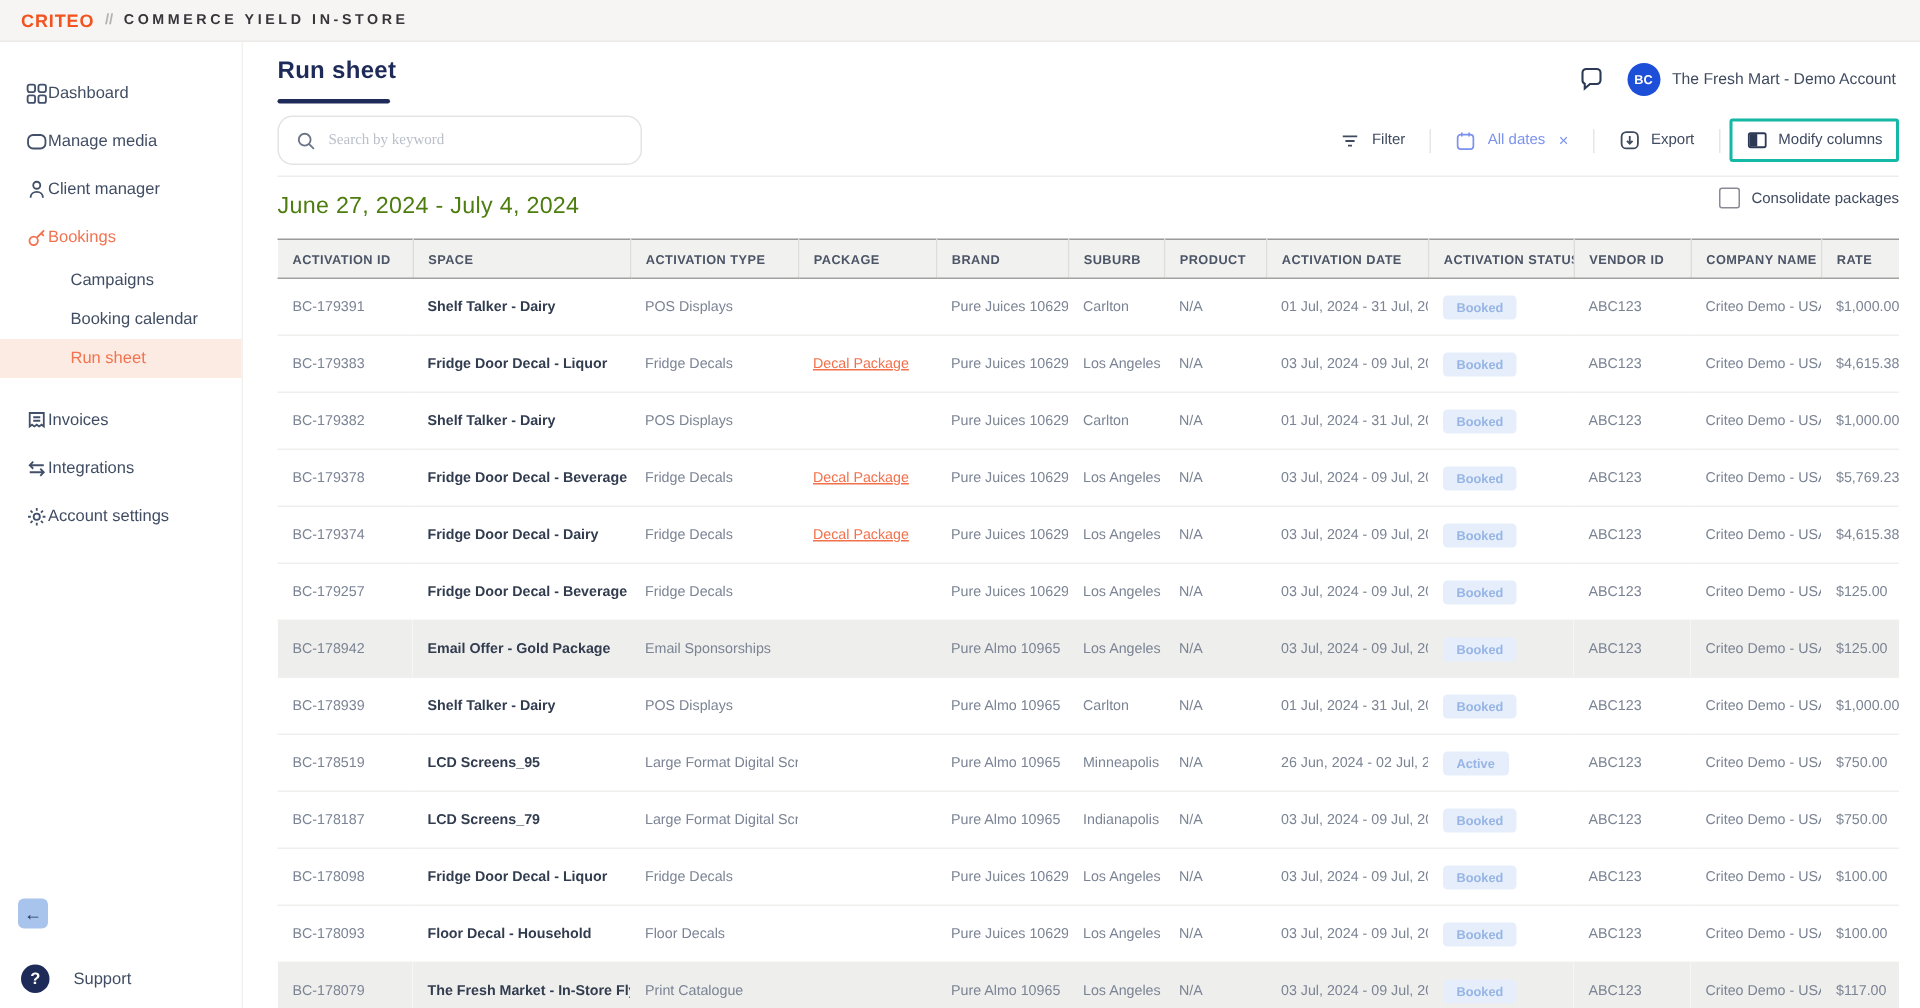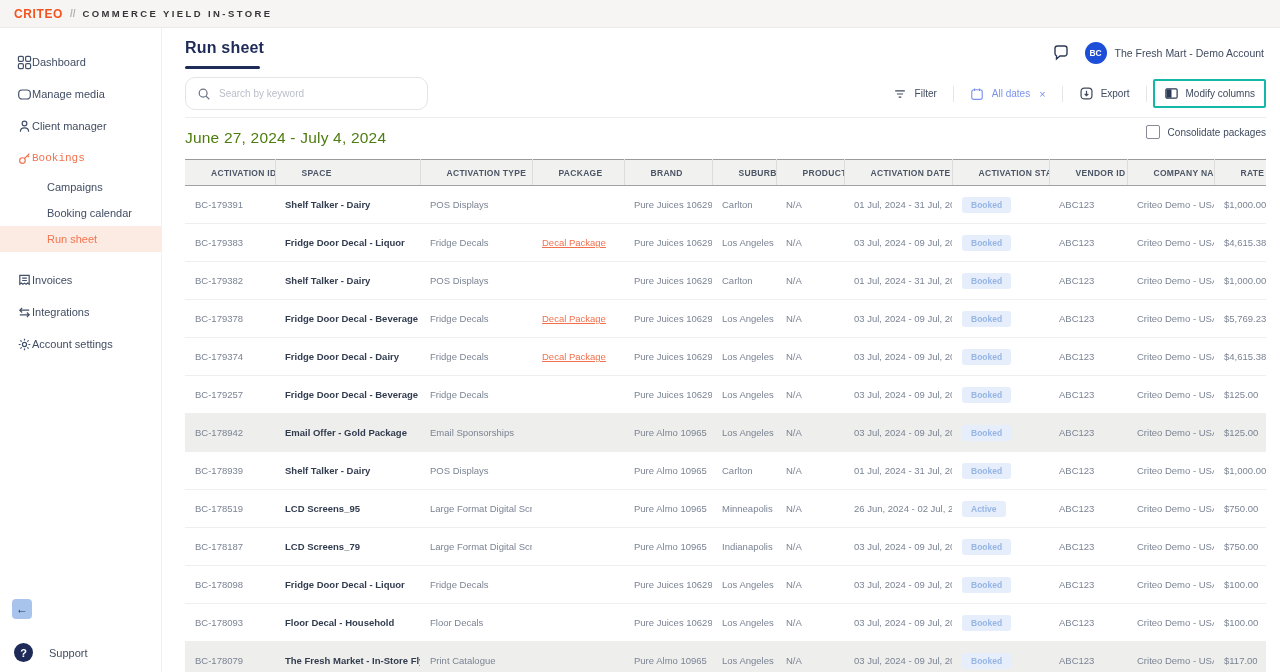--- a/index.html
+++ b/index.html
@@ -12,21 +12,21 @@
   .logo { font-size:12px; font-weight:800; color:#f2531f; letter-spacing:.6px; }
   .logo-divider { color:#b3b3b0; font-size:10px; font-weight:700; }
   .product-name { font-size:9.5px; font-weight:700; color:#35353a; letter-spacing:2.4px; }
 
   
   .sidebar { position:absolute; top:28px; left:0; bottom:0; width:162px; background:#fff; border-right:1px solid #f1f1ef; z-index:5; }
   .nav { padding-top:18px; }
   .nav-item { display:flex; align-items:center; height:32px; padding-left:16px; cursor:pointer; }
   .nav-item .icon { width:16px; height:16px; color:#43506a; display:flex; align-items:center; justify-content:center; flex:0 0 16px; }
   .nav-item .lbl { font-size:11px; color:#414d63; }
-  .nav-item.active .lbl, .nav-item.active .icon { color:#f27350;font-family:Liberation Mono, monospace; }
+  .nav-item.active .lbl, .nav-item.active .icon { color:#f27350; }
   .sub-item { display:flex; align-items:center; height:26px; padding-left:47px; font-size:11px; color:#414d63; cursor:pointer; }
   .sub-item.active { background:#fcebe2; color:#f27350; }
   .nav-gap { height:12px; }
   .sidebar-bottom { position:absolute; left:0; right:0; bottom:10px; }
   .back-btn { margin:0 0 24px 12px; width:20px; height:20px; background:#a9c4ec; border-radius:4px;
               display:flex; align-items:center; justify-content:center; font-size:12px; color:#1e2b58; cursor:pointer; }
   .support-row { display:flex; align-items:center; gap:16px; padding-left:14px; cursor:pointer; }
   .support-badge { width:19px; height:19px; border-radius:50%; background:#1e2b58; color:#fff; font-size:11px; font-weight:700;
                    display:flex; align-items:center; justify-content:center; }
   .support-lbl { font-size:11px; color:#414d63; }
@@ -40,41 +40,41 @@
   .header-right { display:flex; align-items:center; gap:14px; margin-top:3px; margin-right:2px; }
   .chat-icon { width:20px; height:20px; color:#2d3a56; cursor:pointer; }
   .avatar { width:22px; height:22px; border-radius:50%; background:#1d4ed8; color:#fff; font-size:8.5px; font-weight:700;
             display:flex; align-items:center; justify-content:center; }
   .account-name { font-size:10.5px; color:#3f4a5f; }
   .account-chip { display:flex; align-items:center; gap:8px; cursor:pointer; }
 
   .toolbar-row { display:flex; justify-content:space-between; align-items:center; margin-top:8px; }
   .search-box { width:243px; height:33px; border:1px solid #e4e4e2; border-radius:10px; display:flex; align-items:center; padding:0 10px; gap:8px; background:#fff; }
   .search-box .icon { color:#6b7486; }
-  .search-box input { border:none; outline:none; font-size:10px; color:#3f4a5f; width:180px; font-family:Liberation Sans, sans-serif; background:transparent; }
+  .search-box input { border:none; outline:none; font-size:10px; color:#3f4a5f; width:180px; font-family:Liberation Serif, serif; background:transparent; }
   .search-box input::placeholder { color:#b9bec8; }
   .toolbar-right { display:flex; align-items:center; }
   .tool-btn { display:flex; align-items:center; gap:7px; font-size:10px; color:#3f4a5f; padding:6px 10px; cursor:pointer; white-space:nowrap; }
   .tool-sep { width:1px; height:16px; background:#e6e6e4; margin:0 6px; }
   .tool-btn.blue { color:#7b93ee; }
   .tool-btn .close-x { font-size:11px; margin-left:2px; color:#7b93ee; }
   .tool-btn.annotated { border:2px solid #14b8a6; border-radius:2px; padding:5px 9px; }
   .tool-icon { width:15px; height:15px; display:flex; align-items:center; justify-content:center; }
 
   .section-divider { border-bottom:1px solid #ededeb; margin-top:7px; }
 
   .date-row { display:flex; justify-content:space-between; align-items:flex-start; margin-top:11px; }
   .date-range { font-size:15.5px; color:#4d7c0f; letter-spacing:.2px; }
   .consolidate { display:flex; align-items:center; gap:8px; font-size:10px; color:#3f4a5f; margin-top:-4px; cursor:pointer; }
   .consolidate input { width:14px; height:14px; accent-color:#fff; border:1px solid #8a8a96; appearance:none; border-radius:2px; cursor:pointer; }
 
   
   table { margin-top:12px; width:1081px; border-collapse:collapse; table-layout:fixed; }
   thead th { background:#f1f1ef; height:26px; font-size:8.5px; font-weight:700; color:#4c5566; letter-spacing:.3px;
-             text-align:left; padding-left:26px; border-top:1px solid #9a9a9a; border-bottom:1px solid #a2a2a2;
+             text-align:left; padding-left:10px; border-top:1px solid #9a9a9a; border-bottom:1px solid #a2a2a2;
              border-right:1px solid #dcdcdc; overflow:hidden; white-space:nowrap; }
   thead th:last-child { border-right:none; }
   tbody td { height:38px; font-size:9.5px; color:#7b8494; border-bottom:1px solid #efefed; padding-left:10px;
              overflow:hidden; white-space:nowrap; }
   tbody tr { cursor:pointer; }
   tbody tr.hl { background:#eeeeec; }
   td.space-cell { font-weight:700; color:#323c4f; }
   .pkg-link { color:#f2714c; text-decoration:underline; cursor:pointer; }
   .badge { display:inline-block; background:#e6eefb; color:#96b5e5; font-size:8.5px; font-weight:600;
            padding:3px 9px; border-radius:3px; }

